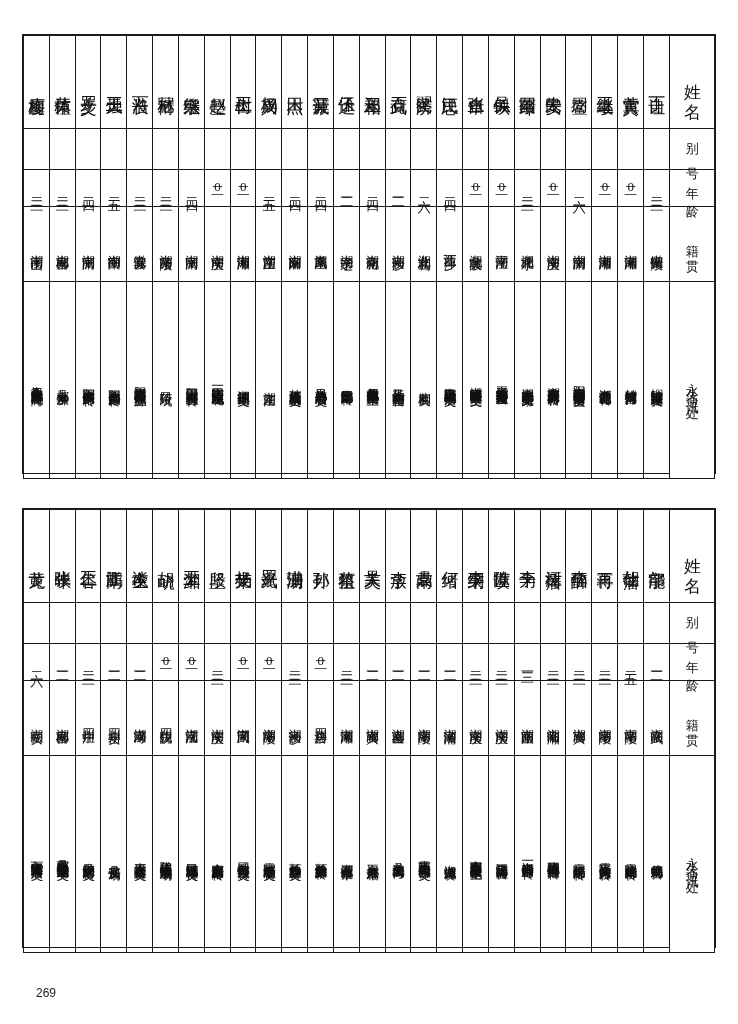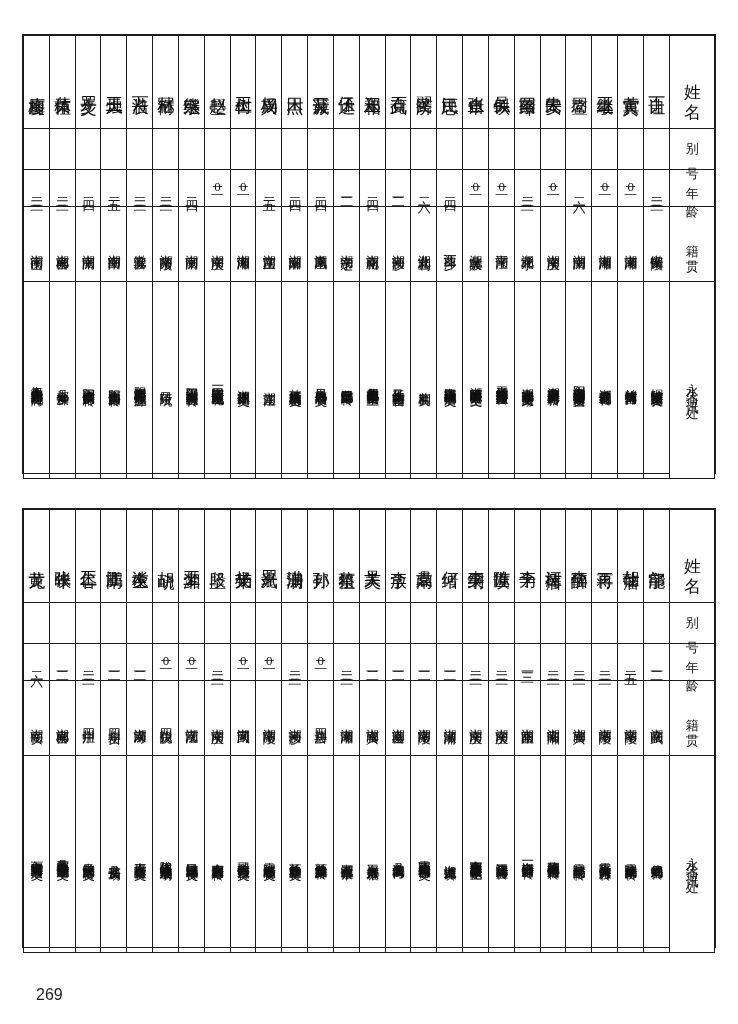--- a/index.html
+++ b/index.html
@@ -89,21 +89,21 @@
   .row-addr .hdr-cell .v {
     font-size: 13px;
     letter-spacing: 6px;
     margin-top: 16px;
   }
 
   .page-num {
     position: absolute;
     left: 36px;
     top: 986px;
-    font-size: 16px;
+    font-size: 12px;
     font-family: "Liberation Sans", sans-serif;
     color: #222;
   }
 </style>
 </head>
 <body>
 
 <div class="page">
 
   <div class="tbl-wrap top">

